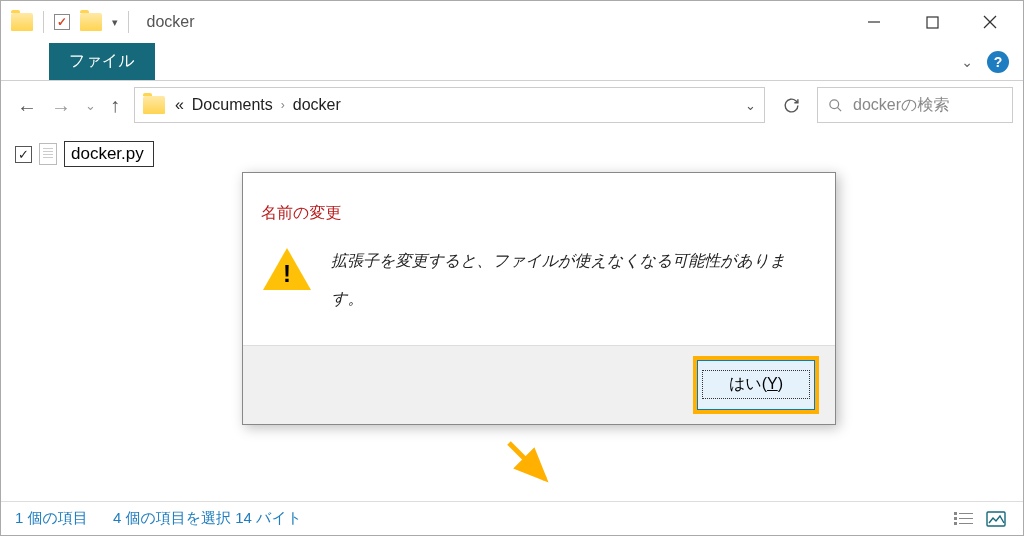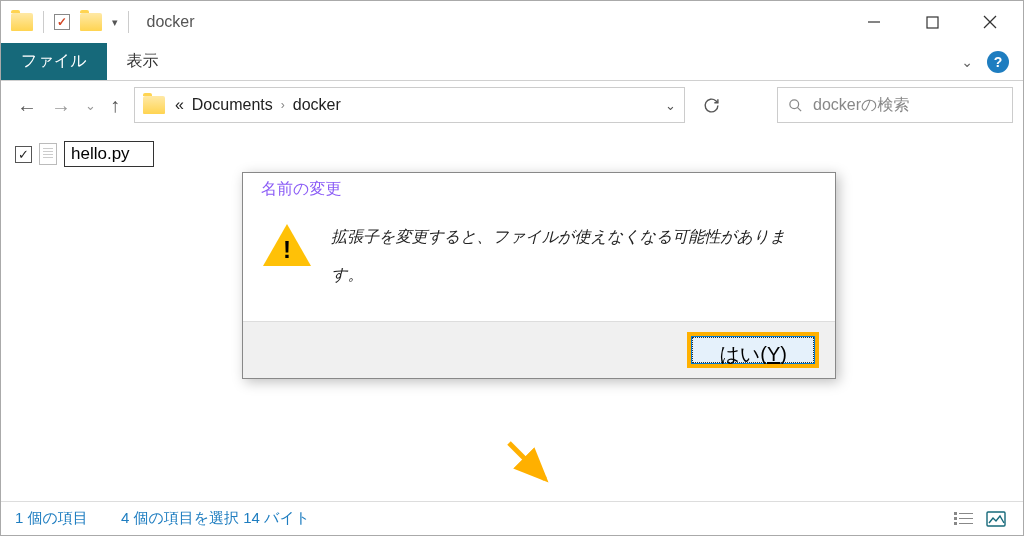--- a/index.html
+++ b/index.html
@@ -14,67 +14,67 @@
     .folder-icon-small::before { content: ""; position: absolute; top: -3px; left: 0; width: 9px; height: 3px; background: #ffd451; border-radius: 2px 2px 0 0; }
     .qat-sep { width: 1px; height: 22px; background: #ccc; }
     .qat-check { width: 16px; height: 16px; border: 1px solid #888; display: flex; align-items: center; justify-content: center; color: #d24726; font-size: 12px; font-weight: bold; background: #fff; }
     .qat-dropdown { color: #555; font-size: 11px; display: flex; align-items: center; }
     .title-text { color: #555; font-size: 16px; margin-left: 8px; }
     .win-controls { display: flex; }
     .win-btn { width: 58px; height: 40px; display: flex; align-items: center; justify-content: center; color: #333; font-size: 16px; }
     
     
     .ribbon { height: 38px; background: #fff; border-bottom: 1px solid #d0d0d0; display: flex; align-items: stretch; }
-    .ribbon-tab { padding: 0 20px; display: flex; align-items: center; font-size: 16px; color: #333; }
+    .ribbon-tab { padding: 0 20px; display: flex; align-items: center; font-size: 16px; color: #333; margin-left: 48px; }
     .ribbon-tab.file { background: #16697a; color: #fff; }
     .ribbon-spacer { flex: 1; }
     .ribbon-right { display: flex; align-items: center; padding-right: 14px; gap: 14px; }
     .ribbon-chevron { color: #666; font-size: 14px; }
     .help-icon { width: 22px; height: 22px; border-radius: 50%; background: #1e7dc0; color: #fff; display: flex; align-items: center; justify-content: center; font-size: 14px; font-weight: bold; }
     
     
     .navbar { height: 48px; display: flex; align-items: center; padding: 6px 10px; gap: 8px; background: #fff; }
     .nav-arrows { display: flex; align-items: center; gap: 14px; color: #999; font-size: 20px; padding: 0 6px; }
     .nav-arrows .enabled { color: #555; }
     .addrbar { flex: 1; height: 36px; border: 1px solid #ccc; display: flex; align-items: center; padding: 0 8px; gap: 10px; background: #fff; }
     .addr-path { display: flex; align-items: center; gap: 8px; font-size: 16px; color: #222; }
     .addr-sep { color: #888; font-size: 12px; }
     .addr-dbl { letter-spacing: -4px; margin-right: 4px; }
     .addr-right { display: flex; align-items: center; gap: 12px; color: #555; }
     .refresh-btn { height: 36px; width: 36px; display: flex; align-items: center; justify-content: center; color: #555; font-size: 17px; }
-    .searchbox { width: 236px; height: 36px; border: 1px solid #ccc; display: flex; align-items: center; padding: 0 10px; gap: 10px; color: #888; font-size: 16px; margin-left: 40px; }
+    .searchbox { width: 196px; height: 36px; border: 1px solid #ccc; display: flex; align-items: center; padding: 0 10px; gap: 10px; color: #888; font-size: 16px; }
     .search-icon-svg { width: 15px; height: 15px; }
     
     
     .content { flex: 1; background: #fff; padding: 12px 14px; position: relative; }
     .file-item { display: inline-flex; align-items: center; gap: 7px; }
     .file-checkbox { width: 17px; height: 17px; border: 1px solid #555; display: flex; align-items: center; justify-content: center; font-size: 13px; color: #222; }
     .file-icon { width: 18px; height: 22px; background: #fff; border: 1px solid #bbb; position: relative; }
     .file-icon::after { content: ""; position: absolute; top: 4px; left: 3px; right: 3px; height: 1px; background: #ccc; box-shadow: 0 3px 0 #ccc, 0 6px 0 #ccc, 0 9px 0 #ccc; }
     .filename-edit { border: 1px solid #333; padding: 2px 6px; font-size: 17px; background: #fff; min-width: 90px; }
     
     
     .dialog { position: absolute; left: 242px; top: 172px; width: 594px; background: #fff; border: 1px solid #888; box-shadow: 3px 3px 12px rgba(0,0,0,0.25); }
-    .dialog-title { padding: 6px 18px 8px; font-size: 16px; color: #8b5cf6; }
+    .dialog-title { padding: 30px 18px 8px; font-size: 16px; color: #b91c1c; }
     .dialog-body { padding: 10px 18px 26px 20px; display: flex; gap: 20px; align-items: flex-start; }
     .warn-icon { width: 48px; height: 42px; position: relative; margin-top: 6px; }
     .warn-triangle { width: 0; height: 0; border-left: 24px solid transparent; border-right: 24px solid transparent; border-bottom: 42px solid #ffc107; }
     .warn-bang { position: absolute; top: 12px; left: 0; width: 48px; text-align: center; font-size: 24px; font-weight: bold; color: #000; }
     .dialog-text { font-size: 16px; color: #222; line-height: 2.4; font-style: italic; }
     .dialog-buttons { background: #f0f0f0; padding: 14px 20px; display: flex; justify-content: flex-end; gap: 16px; border-top: 1px solid #ddd; }
-    .dlg-btn { min-width: 118px; height: 28px; border: 1px solid #999; background: #e6e6e6; font-size: 20px; display: flex; justify-content: center; }
+    .dlg-btn { min-width: 118px; height: 50px; border: 1px solid #999; background: #e6e6e6; font-size: 16px; display: flex; align-items: center; justify-content: center; }
     .dlg-btn.highlighted { outline: 4px solid #ffb000; outline-offset: 0; border: 1px solid #0078d4; background: #e5f1fb; }
     .dlg-btn.highlighted .inner { border: 1px dotted #333; padding: 3px 26px; }
     .underline { text-decoration: underline; }
     
     
     .annotation-arrow { position: absolute; left: 500px; top: 306px; width: 60px; height: 60px; }
     
     
-    .statusbar { height: 34px; border-top: 1px solid #ddd; display: flex; align-items: center; padding: 0 14px; font-size: 15px; color: #1e7dc0; gap: 33px; background: #fff; }
+    .statusbar { height: 34px; border-top: 1px solid #ddd; display: flex; align-items: center; padding: 0 14px; font-size: 15px; color: #1e7dc0; gap: 25px; background: #fff; }
     .status-spacer { flex: 1; }
     .view-toggles { display: flex; gap: 6px; align-items: center; }
     .view-btn { width: 26px; height: 22px; display: flex; align-items: center; justify-content: center; }
   </style>
 </head>
 <body>
 
 <div class="window">
 
   <div class="titlebar">
@@ -102,21 +102,20 @@
         <svg width="14" height="14" viewBox="0 0 14 14">
             <line x1="1" y1="1" x2="13" y2="13" stroke="#333" stroke-width="1.2"></line>
             <line x1="13" y1="1" x2="1" y2="13" stroke="#333" stroke-width="1.2"></line>
           </svg>
       </div>
     </div>
   </div>
 
   <div class="ribbon">
     <div class="ribbon-tab file">ファイル</div>
-    <div class="ribbon-tab">表示</div>
     <div class="ribbon-spacer"></div>
     <div class="ribbon-right">
       <span class="ribbon-chevron">⌄</span>
       <div class="help-icon">?</div>
     </div>
   </div>
 
   <div class="navbar">
     <div class="nav-arrows">
       <span class="enabled">←</span>
@@ -149,21 +148,21 @@
           <line x1="21" y1="21" x2="15" y2="15"></line>
       </svg>
       <span>dockerの検索</span>
     </div>
   </div>
 
   <div class="content">
     <div class="file-item">
       <div class="file-checkbox">✓</div>
       <div class="file-icon"></div>
-      <div class="filename-edit">hello.py</div>
+      <div class="filename-edit">docker.py</div>
     </div>
     
     
     <svg class="annotation-arrow" viewBox="0 0 60 60">
       <defs>
           <marker id="arrh" markerWidth="8" markerHeight="8" refX="6" refY="3" orient="auto">
             <polygon points="0 0, 7 3, 0 6" fill="#ffb000"></polygon>
           </marker>
         </defs>
       <line x1="8" y1="8" x2="44" y2="44" stroke="#ffb000" stroke-width="5" marker-end="url(#arrh)"></line>

